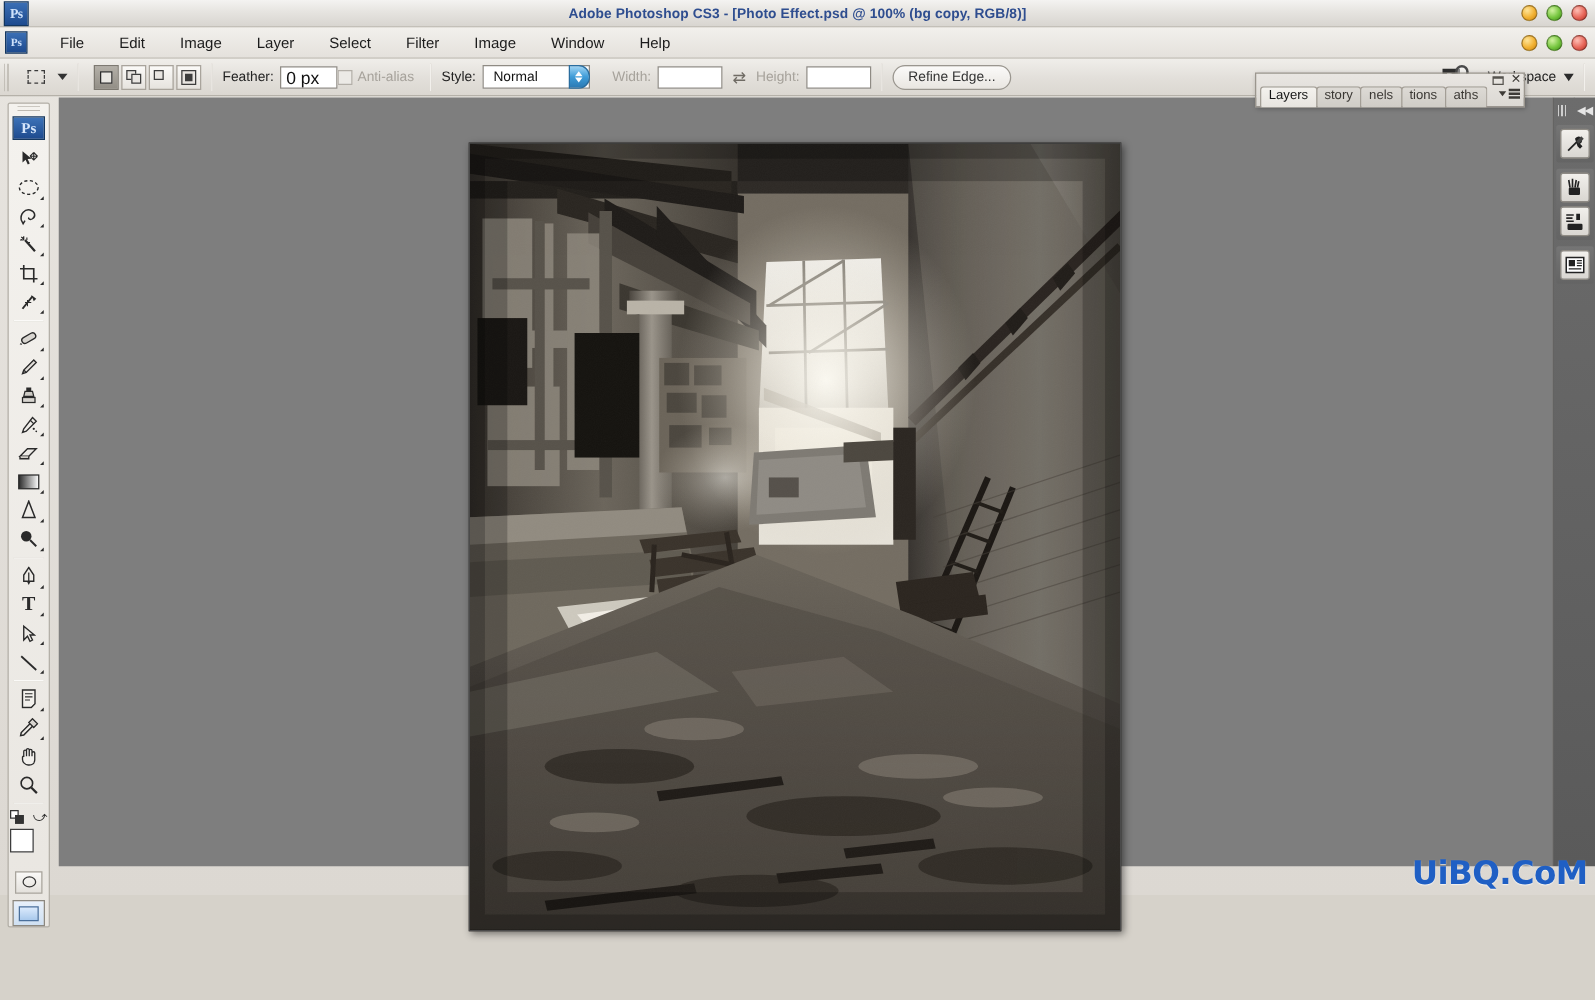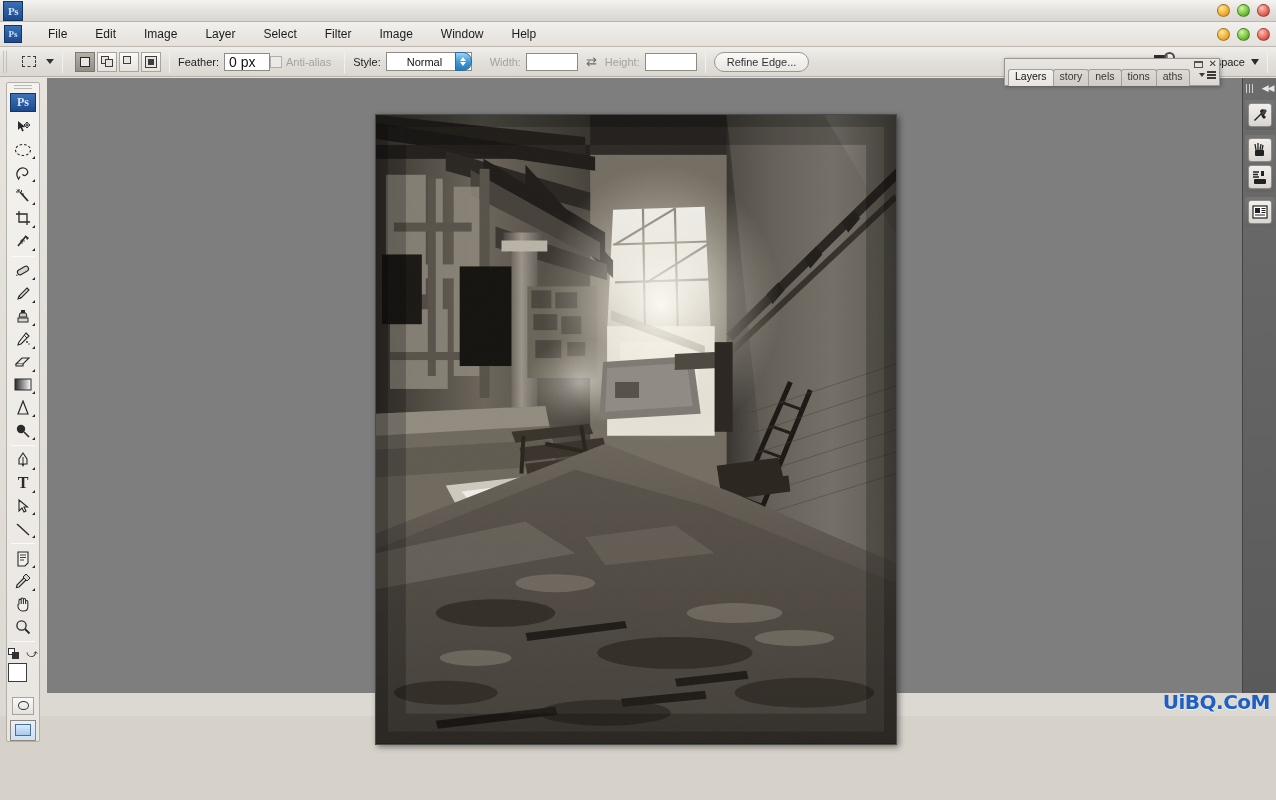--- a/index.html
+++ b/index.html
@@ -108,21 +108,21 @@
   }
   .opt-input.w60 { width: 46px; }
   .opt-input.blank { width: 52px; background: #fff; }
   .chk-box {
     width: 12px; height: 12px; border: 1px solid #b3afa8; background: #eceae6;
     margin-right: 4px;
   }
   .style-select {
     position: relative; width: 86px; height: 19px; border: 1px solid #8f8b84;
     background: #fff; font-size: 11px; color: #111;
-    display: flex; align-items: center; padding-left: 20px;
+    display: flex; align-items: center; padding-left: 8px;
   }
   .style-arrow {
     position: absolute; right: -1px; top: -1px; width: 17px; height: 19px;
     background: linear-gradient(180deg,#9fd4f4 0%,#3e9cd8 50%,#2b7ab4 100%);
     border: 1px solid #2a6d9e; border-radius: 0 9px 9px 0;
     display: flex; flex-direction: column; align-items: center; justify-content: center; gap: 1px;
   }
   .tri-u { width: 0;height:0;border-left:3px solid transparent;border-right:3px solid transparent;border-bottom:4px solid #fff;}
   .tri-d { width: 0;height:0;border-left:3px solid transparent;border-right:3px solid transparent;border-top:4px solid #fff;}
   .swap-glyph { font-size: 13px; color: #6f6b64; margin: 0 8px; }
@@ -321,32 +321,33 @@
     border: 1px solid #a9a59d; display: flex; align-items: center; justify-content: center;
   }
   .hs-arrow i { width:0;height:0;border-top:4px solid transparent;border-bottom:4px solid transparent;border-right:5px solid #6b6760; }
   .hs-track {
     flex: 1; height: 15px; margin-left: 1px;
     background: linear-gradient(180deg,#ffffff 0%,#eeebe7 60%,#d8d5d0 100%);
     border: 1px solid #b0aca4; border-radius: 7px;
   }
   .wm-uibq {
     position: absolute; right: 6px; bottom: 2px;
-    font-size: 20px; font-weight: bold; color: #1f5fc4;
+    font-size: 26px; font-weight: bold; color: #1f5fc4;
     font-family: "DejaVu Sans", sans-serif; letter-spacing: -0.5px;
     text-shadow: 0 1px 1px rgba(255,255,255,.7);
   }
 </style>
 </head>
 <body>
 
 <div id="app">
 
   <div class="titlebar">
     <div class="ps-badge">Ps</div>
+    <div class="title-text">Adobe Photoshop CS3 - [Photo Effect.psd @ 100% (bg copy, RGB/8)]</div>
     <div class="win-btns">
       <div class="wb min"></div>
       <div class="wb max"></div>
       <div class="wb cls"></div>
     </div>
   </div>
 
   <div class="menubar">
     <div class="menu-ps">Ps</div>
     <div class="menu-item">File</div>

